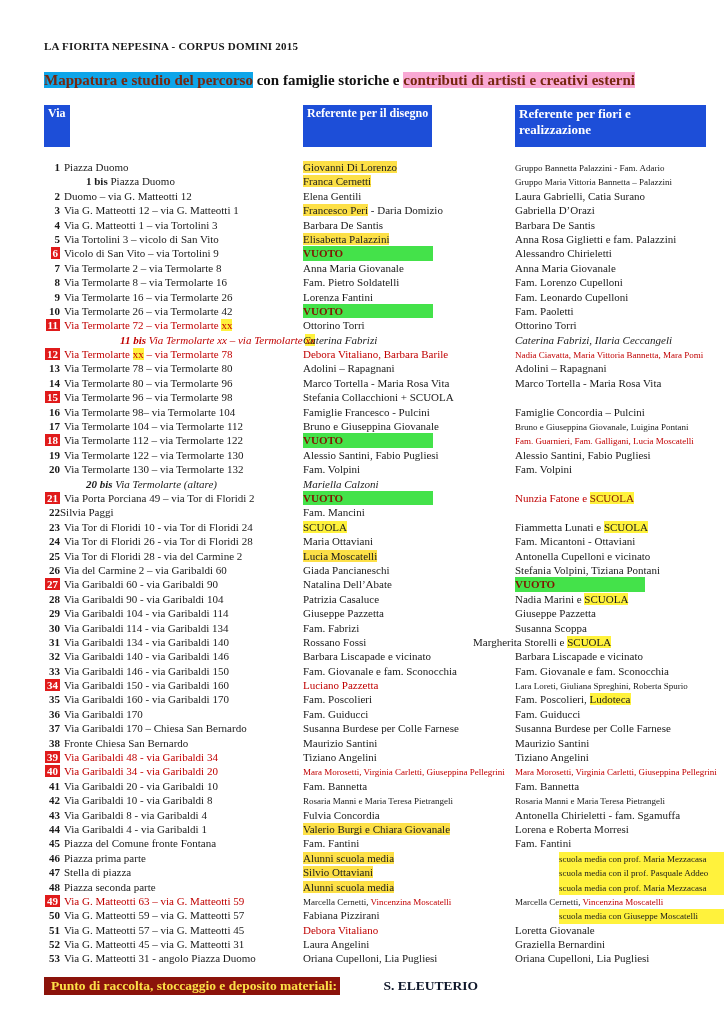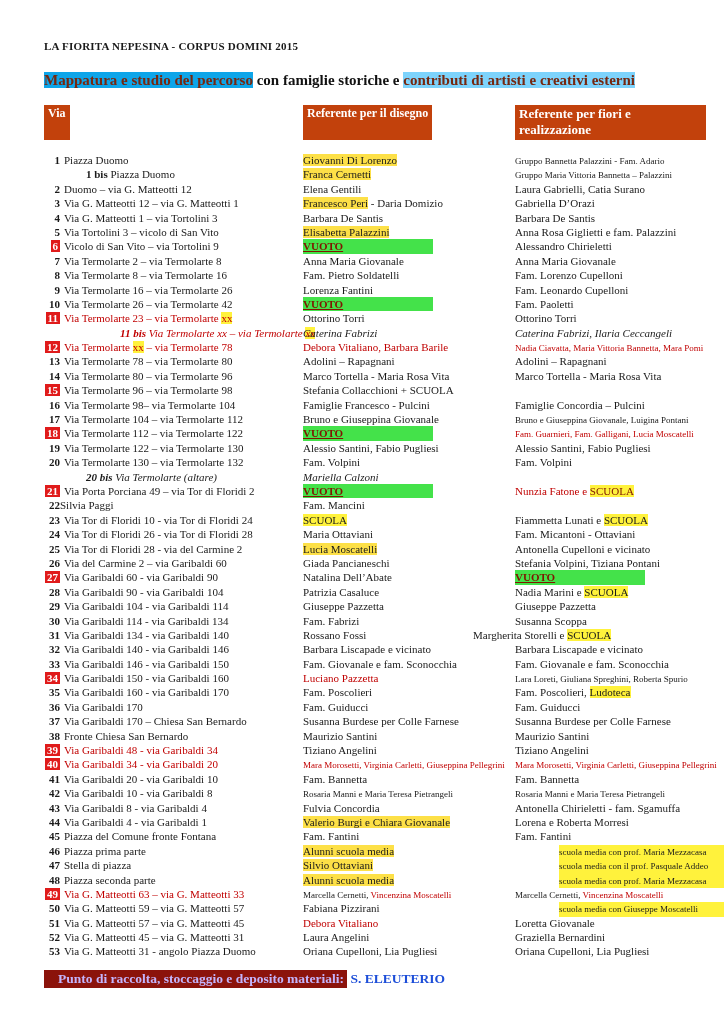--- a/index.html
+++ b/index.html
@@ -6,48 +6,48 @@
   body{
     width:724px;height:1024px;background:#ffffff;
     font-family:"Liberation Serif","DejaVu Serif",serif;
     color:#1a1a1a;overflow:hidden;
   }
   .page{padding:40px 18px 0 44px;}
   .title{font-size:11px;font-weight:bold;letter-spacing:0.2px;margin:0 0 20px 0;}
   .subtitle{font-size:15px;font-weight:bold;margin:0 0 16px 0;}
   .sub-hl-y{background:#0ea5e9;color:#76270f;text-align:right;}
   .sub-mid{color:#111111;}
-  .sub-hl-c{background:#7dd3fc;color:#76270f;}
+  .sub-hl-c{background:#f9a8d4;color:#76270f;}
   .colhead{display:grid;grid-template-columns:259px 212px auto;margin:0 0 13px 0;}
-  .chip{display:inline-block;background:#c2410c;color:#ffffff;font-weight:bold;
-        font-size:12px;padding:1px 4px 2px 4px;justify-self:start;}
+  .chip{display:inline-block;background:#1d4ed8;color:#ffffff;font-weight:bold;
+        font-size:12px;padding:1px 4px 9px 4px;justify-self:start;}
   .chip.small{font-size:13px;}
   .rows{}
   .row{display:grid;grid-template-columns:16px 243px 212px auto;
        height:14.4px;line-height:14.4px;white-space:nowrap;align-items:baseline;}
   .num{font-weight:bold;text-align:right;font-size:11px;}
   .num .nb{background:#e01b1b;color:#ffffff;padding:0 2px;font-weight:bold;}
   .via{font-size:11px;padding-left:4px;}
   .cell2,.cell3{font-size:11px;}
   .row.ind1 .via{padding-left:26px;}
   .row.ind2 .via{padding-left:60px;}
   .cell3.pull{margin-left:-42px;}
   .seg{}
   .hl-y{background:#fff23c;}
   .hl-c{background:#fde047;}
-  .hl-g{background:#44e24a;display:inline-block;width:130px;text-decoration:underline;}
+  .hl-g{background:#44e24a;display:inline-block;width:130px;}
   .hl-yb{background:#fff23c;display:inline-block;width:183px;margin-left:44px;}
   .c-r{color:#c00000;}
   .c-dr{color:#7f1500;}
   .it{font-style:italic;}
   .bd{font-weight:bold;}
   .sm{font-size:9px;}
   .footer{margin-top:12px;font-size:13.5px;font-weight:bold;}
-  .footer .flabel{background:#8b130b;color:#c4b5fd;padding:1px 3px 2px 14px;font-family:Liberation Serif, serif;}
-  .footer .fvalue{color:#1d4ed8;}
+  .footer .flabel{background:#8b130b;color:#fde047;padding:1px 3px 2px 7px;font-family:Liberation Serif, serif;}
+  .footer .fvalue{color:#0f172a;padding-left:40px;}
 </style>
 </head>
 <body>
 
 <div class="page">
   <h1 class="title">LA FIORITA NEPESINA - CORPUS DOMINI 2015</h1>
 
   <p class="subtitle"><span class="sub-hl-y">Mappatura e studio del percorso</span><span class="sub-mid"> con famiglie storiche e </span><span class="sub-hl-c">contributi di artisti e creativi esterni</span></p>
 
   <div class="colhead">
@@ -118,21 +118,21 @@
         <div class="cell3"><span class="seg">Fam. Leonardo Cupelloni</span></div>
       </div>
       <div class="row">
         <div class="num">10</div>
         <div class="via"><span class="seg">Via Termolarte 26 – via Termolarte 42</span></div>
         <div class="cell2"><span class="seg hl-g c-dr bd">VUOTO</span></div>
         <div class="cell3"><span class="seg">Fam. Paoletti</span></div>
       </div>
       <div class="row">
         <div class="num"><span class="nb">11</span></div>
-        <div class="via"><span class="seg c-r">Via Termolarte 23 – via Termolarte </span><span class="seg hl-y c-r">xx</span></div>
+        <div class="via"><span class="seg c-r">Via Termolarte 72 – via Termolarte </span><span class="seg hl-y c-r">xx</span></div>
         <div class="cell2"><span class="seg">Ottorino Torri</span></div>
         <div class="cell3"><span class="seg">Ottorino Torri</span></div>
       </div>
       <div class="row ind2">
         <div class="num"></div>
         <div class="via"><span class="seg c-r it bd">11 bis </span><span class="seg c-r it">Via Termolarte xx – via Termolarte </span><span class="seg hl-y c-r it">xx</span></div>
         <div class="cell2"><span class="seg it">Caterina Fabrizi</span></div>
         <div class="cell3"><span class="seg it">Caterina Fabrizi, Ilaria Ceccangeli</span></div>
       </div>
       <div class="row">
@@ -356,21 +356,21 @@
         <div class="cell3"><span class="seg hl-yb sm">scuola media con il prof. Pasquale Addeo</span></div>
       </div>
       <div class="row">
         <div class="num">48</div>
         <div class="via"><span class="seg">Piazza seconda parte</span></div>
         <div class="cell2"><span class="seg hl-c">Alunni scuola media</span></div>
         <div class="cell3"><span class="seg hl-yb sm">scuola media con prof. Maria Mezzacasa</span></div>
       </div>
       <div class="row">
         <div class="num"><span class="nb">49</span></div>
-        <div class="via"><span class="seg c-r">Via G. Matteotti 63 – via G. Matteotti 33</span></div>
+        <div class="via"><span class="seg c-r">Via G. Matteotti 63 – via G. Matteotti 59</span></div>
         <div class="cell2"><span class="seg sm">Marcella Cernetti, </span><span class="seg c-r sm">Vincenzina Moscatelli</span></div>
         <div class="cell3"><span class="seg sm">Marcella Cernetti, </span><span class="seg c-r sm">Vincenzina Moscatelli</span></div>
       </div>
       <div class="row">
         <div class="num">50</div>
         <div class="via"><span class="seg">Via G. Matteotti 59 – via G. Matteotti 57</span></div>
         <div class="cell2"><span class="seg">Fabiana Pizzirani</span></div>
         <div class="cell3"><span class="seg hl-yb sm">scuola media con Giuseppe Moscatelli</span></div>
       </div>
       <div class="row">

